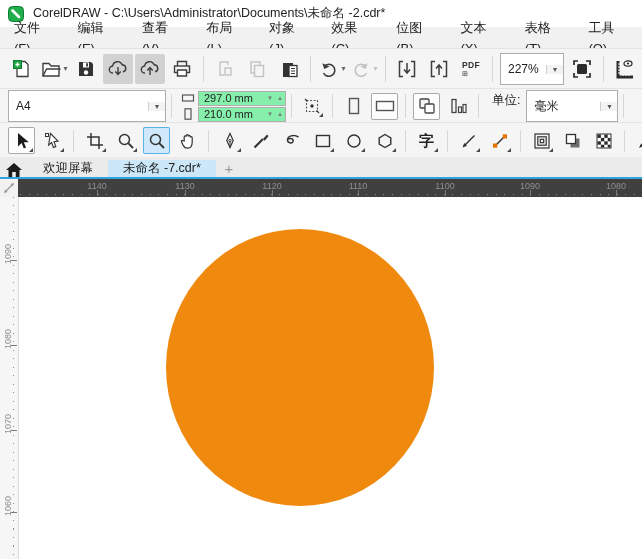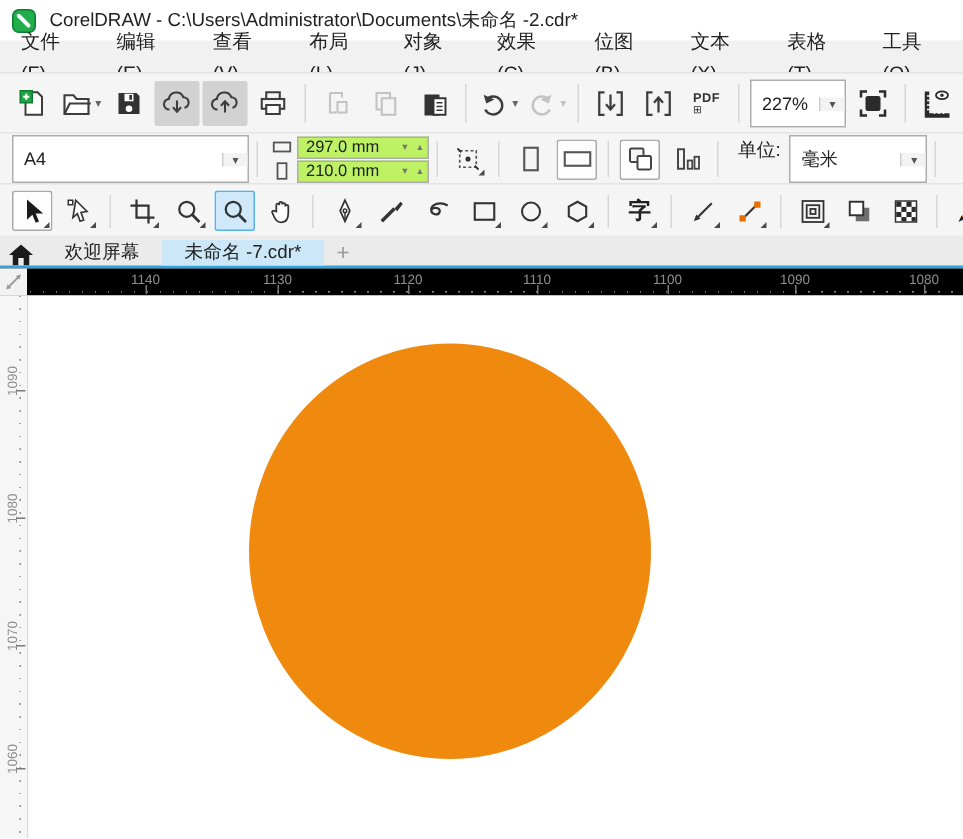--- a/index.html
+++ b/index.html
@@ -38,38 +38,38 @@
   .caret{font-size:8px;color:#666;margin-left:1px;line-height:1;}
   .combo{display:flex;align-items:center;background:#fff;border:1px solid #adadad;
          height:32px;box-sizing:border-box;}
   .combo .val{flex:1;display:flex;align-items:center;padding:0 7px;font-size:12px;white-space:nowrap;overflow:hidden;}
   .combo .dd{width:16px;display:flex;align-items:center;justify-content:center;
              border-left:1px solid #cfcfcf;background:#f3f3f3;color:#555;font-size:8px;}
 
   
   .dimcol{display:flex;flex-direction:column;gap:1px;margin-left:4px;}
   .dimrow{display:flex;align-items:center;gap:3px;}
-  .pfield{display:flex;align-items:stretch;border:1px solid #adadad;background:#bef264;
+  .pfield{display:flex;align-items:stretch;border:1px solid #adadad;background:#86efac;
           height:15px;box-sizing:border-box;width:88px;}
   .pfield .val{flex:1;font-size:11px;display:flex;align-items:center;padding-left:5px;}
   .spin{display:flex;align-items:center;}
   .spin span{width:10px;text-align:center;font-size:7px;color:#777;}
   .pb-label{font-size:12.5px;margin:0 6px 12px 8px;white-space:nowrap;}
 
   
   .tabbar{position:absolute;top:157px;left:0;right:0;height:20px;background:#ebebeb;
           border-bottom:2px solid #2ea3df;display:flex;align-items:flex-end;font-size:12.5px;}
   .home-btn{width:28px;display:flex;align-items:center;justify-content:center;}
   .tab{padding:0 15px;display:flex;align-items:center;white-space:nowrap;}
   .tab.active{background:#cbe7f8;}
   .tab-plus{width:26px;display:flex;align-items:center;justify-content:center;
             color:#9b9b9b;font-size:15px;}
 
   
-  .hruler{position:absolute;top:179px;left:0;right:0;height:18px;background:#000000;}
+  .hruler{position:absolute;top:179px;left:0;right:0;height:18px;background:#404040;}
   .hruler .dots{position:absolute;left:20px;right:0;bottom:2px;height:1px;
       background-image:repeating-linear-gradient(to right,#8f8f8f 0 1px,transparent 1px 8.65px);}
   .rlabel{position:absolute;top:2px;transform:translateX(-50%);font-size:9px;color:#8f8f8f;}
   .htick{position:absolute;bottom:1px;width:1px;height:6px;background:#7a7a7a;}
   .corner{position:absolute;top:179px;left:0;width:18px;height:18px;background:#f2f2f2;
           display:flex;align-items:center;justify-content:center;}
   .vruler{position:absolute;top:197px;left:0;width:18px;bottom:0;background:#f6f6f6;
           border-right:1px solid #dcdcdc;}
   .vruler .dots{position:absolute;top:0;bottom:0;right:4px;width:1px;
       background-image:repeating-linear-gradient(to bottom,#8f8f8f 0 1px,transparent 1px 8.5px);}

